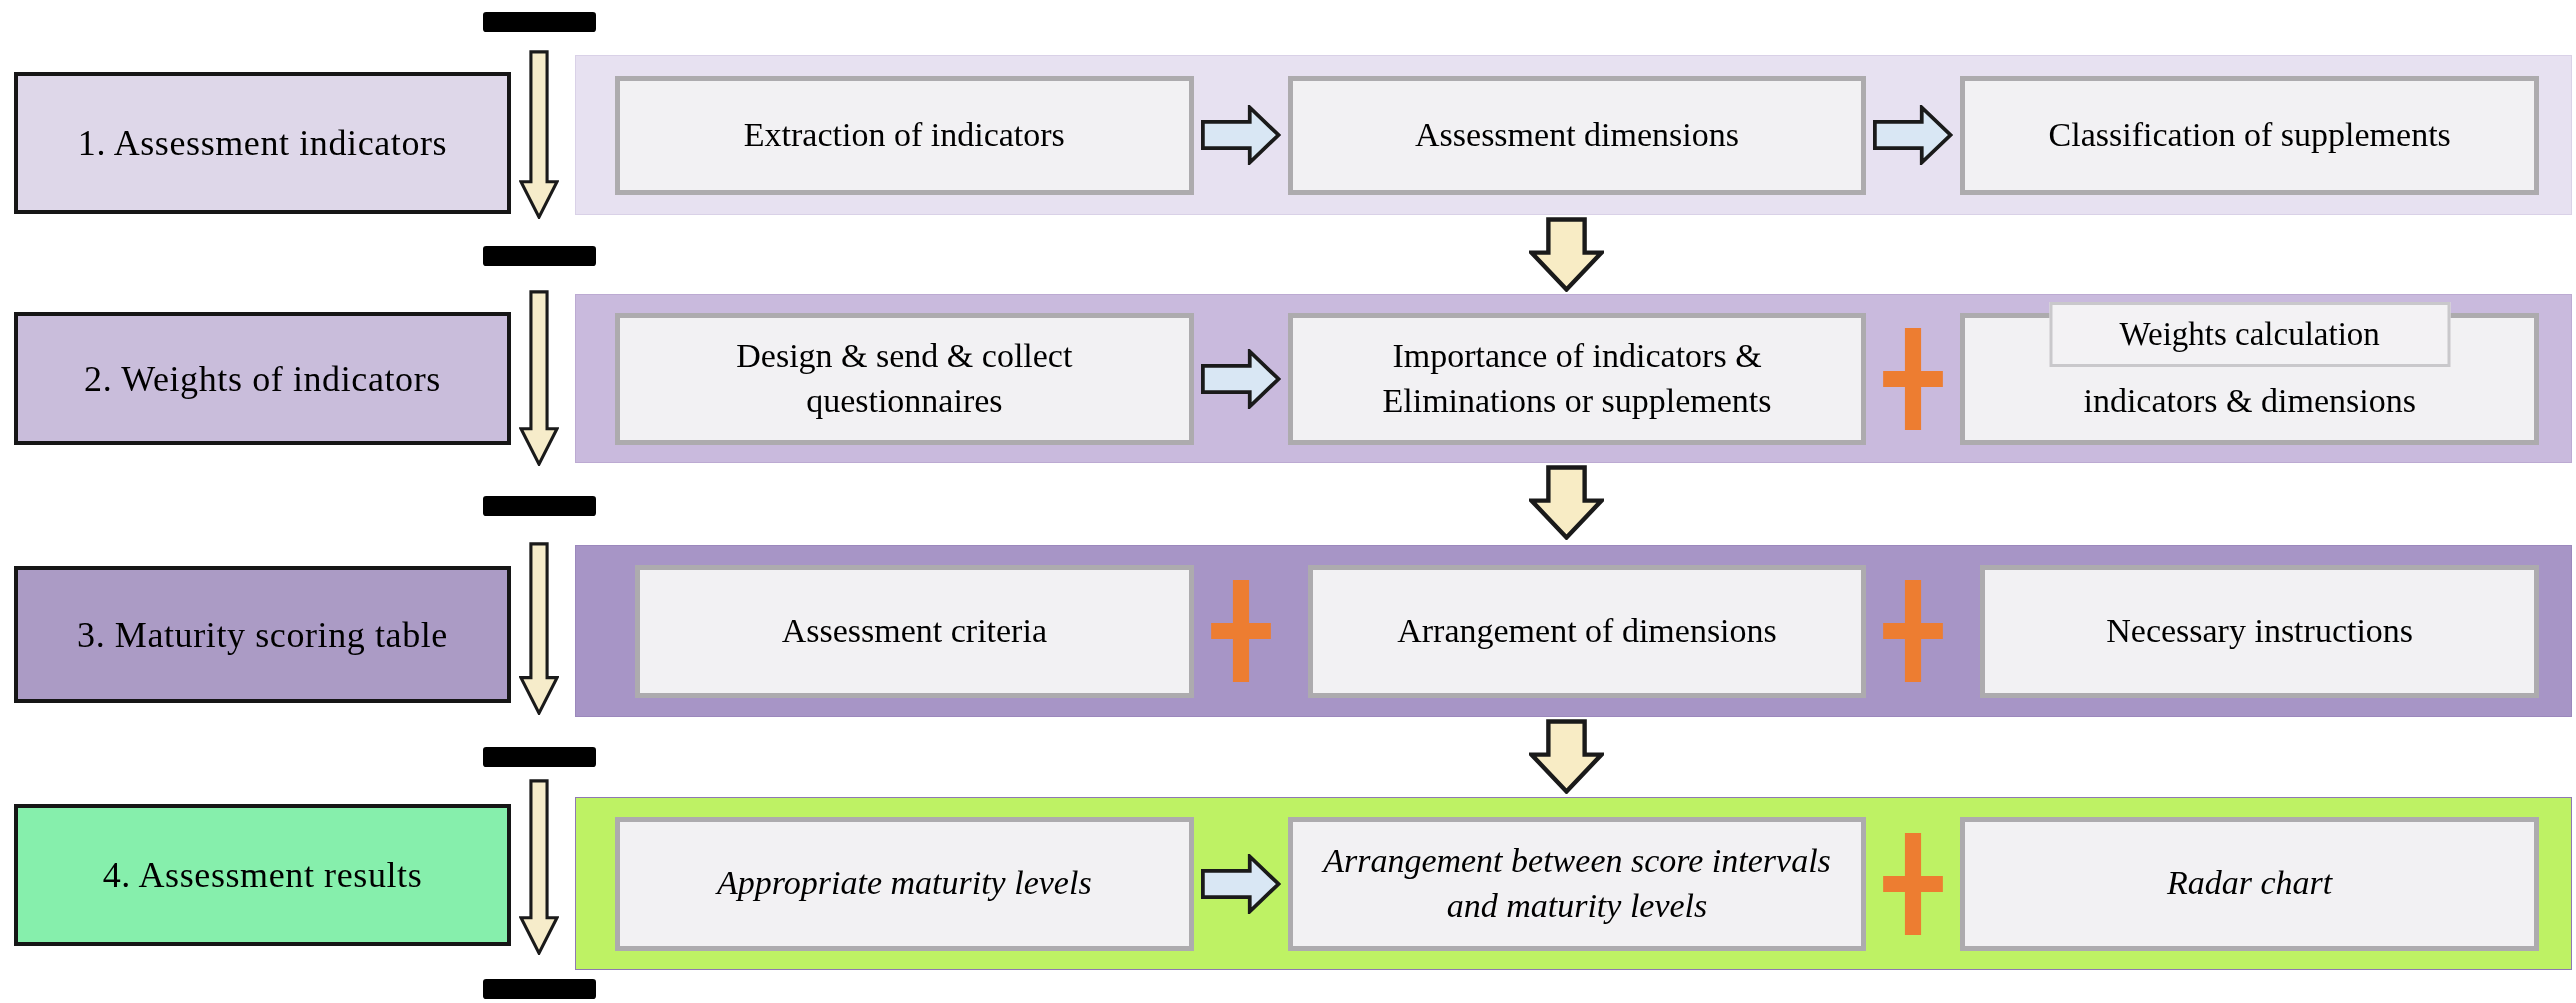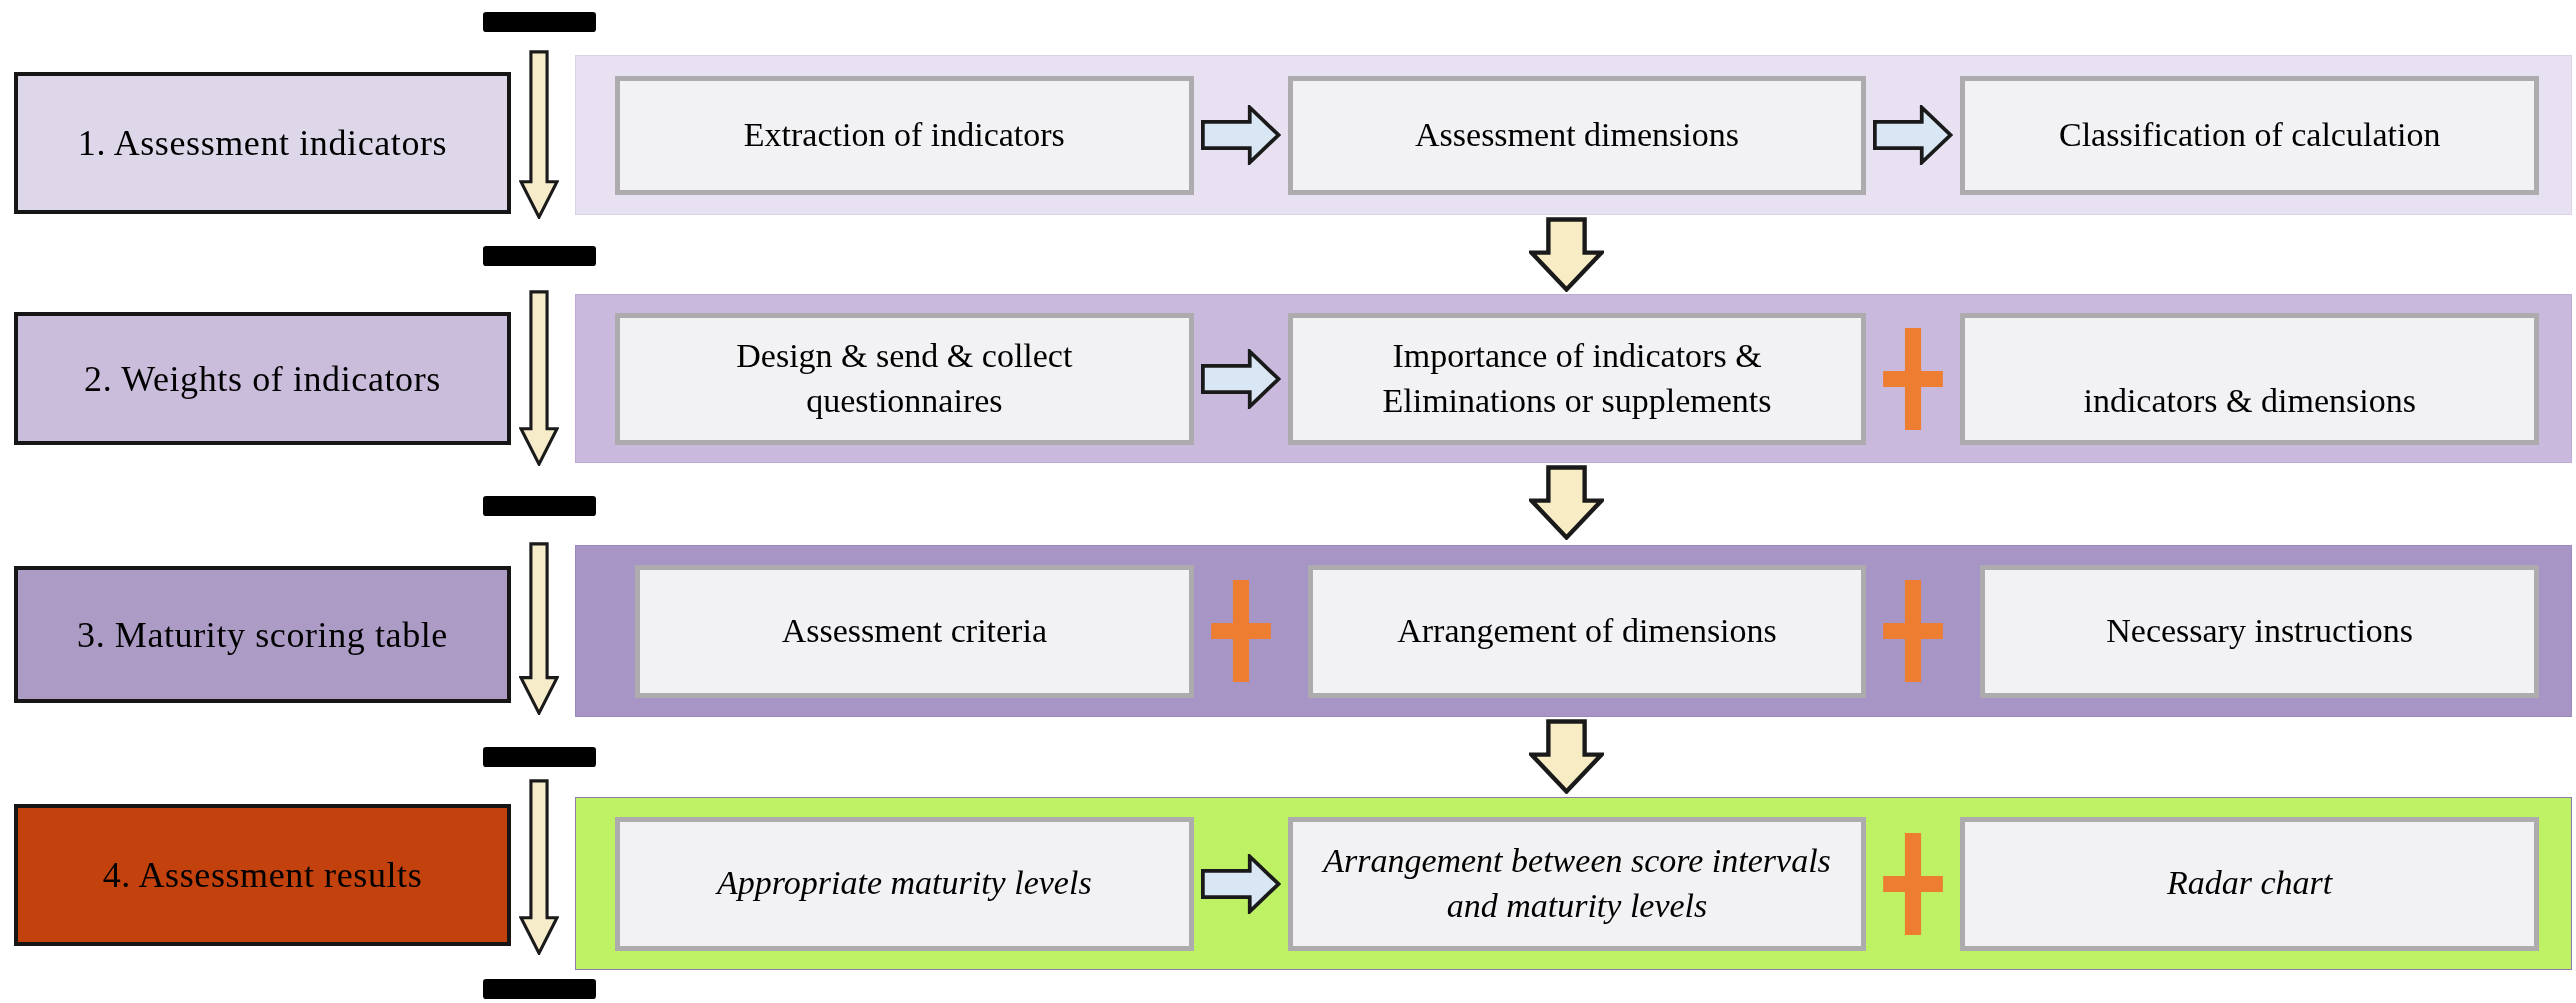--- a/index.html
+++ b/index.html
@@ -20,21 +20,21 @@
   
   .stage-label{
     position:absolute;left:14px;width:497px;
     border:4.3px solid #161616;
     display:flex;align-items:center;justify-content:center;
     text-align:center;font-size:36px;letter-spacing:0.6px;
   }
   .l1{background:#ded7e9;}
   .l2{background:#c9bddb;}
   .l3{background:#ab9bc5;}
-  .l4{background:#c2410c;}
+  .l4{background:#86efac;}
 
   
   .stage-container{
     position:absolute;left:575px;width:1997px;
     display:flex;align-items:center;
     padding:0 32px 0 39px;
   }
   .c1{background:#e7e1f1;border:1.9px solid #d9d1e7;}
   .c2{background:#c9badd;border:1.9px solid #bcaad2;}
   .c3{background:#a795c6;border:1.9px solid #9b88bc;}
@@ -105,21 +105,21 @@
     <svg width="80" height="60" viewBox="0 0 128 96">
         <polygon points="3,27 78,27 78,4 124,48 78,92 78,69 3,69" fill="#d9e7f4" stroke="#1a1a1a" stroke-width="6"></polygon>
       </svg>
   </div>
   <div class="step-box">Assessment dimensions</div>
   <div class="junction">
     <svg width="80" height="60" viewBox="0 0 128 96">
         <polygon points="3,27 78,27 78,4 124,48 78,92 78,69 3,69" fill="#d9e7f4" stroke="#1a1a1a" stroke-width="6"></polygon>
       </svg>
   </div>
-  <div class="step-box">Classification of calculation</div>
+  <div class="step-box">Classification of supplements</div>
 </div>
 
 <div class="down-arrow" style="top:217px">
   <svg width="75" height="75" viewBox="0 0 120 120">
       <polygon points="31,4 89,4 89,57 116,57 60,116 4,57 31,57" fill="#f8ecc5" stroke="#1a1a1a" stroke-width="7"></polygon>
     </svg>
 </div>
 
 <div class="stage-label l2" style="top:312px;height:133px">2. Weights of indicators</div>
 
@@ -130,20 +130,21 @@
         <polygon points="3,27 78,27 78,4 124,48 78,92 78,69 3,69" fill="#d9e7f4" stroke="#1a1a1a" stroke-width="6"></polygon>
       </svg>
   </div>
   <div class="step-box">Importance of indicators &amp; Eliminations or supplements</div>
   <div class="junction">
     <svg width="60" height="102" viewBox="0 0 96 164">
         <path d="M35 0 H61 V69 H96 V95 H61 V164 H35 V95 H0 V69 H35 Z" fill="#ed7d31"></path>
       </svg>
   </div>
   <div class="step-box overlay-holder">
+    <div class="overlay-box">Weights calculation</div>
     <span>indicators &amp; dimensions</span>
   </div>
 </div>
 
 <div class="down-arrow" style="top:465px">
   <svg width="75" height="75" viewBox="0 0 120 120">
       <polygon points="31,4 89,4 89,57 116,57 60,116 4,57 31,57" fill="#f8ecc5" stroke="#1a1a1a" stroke-width="7"></polygon>
     </svg>
 </div>
 

